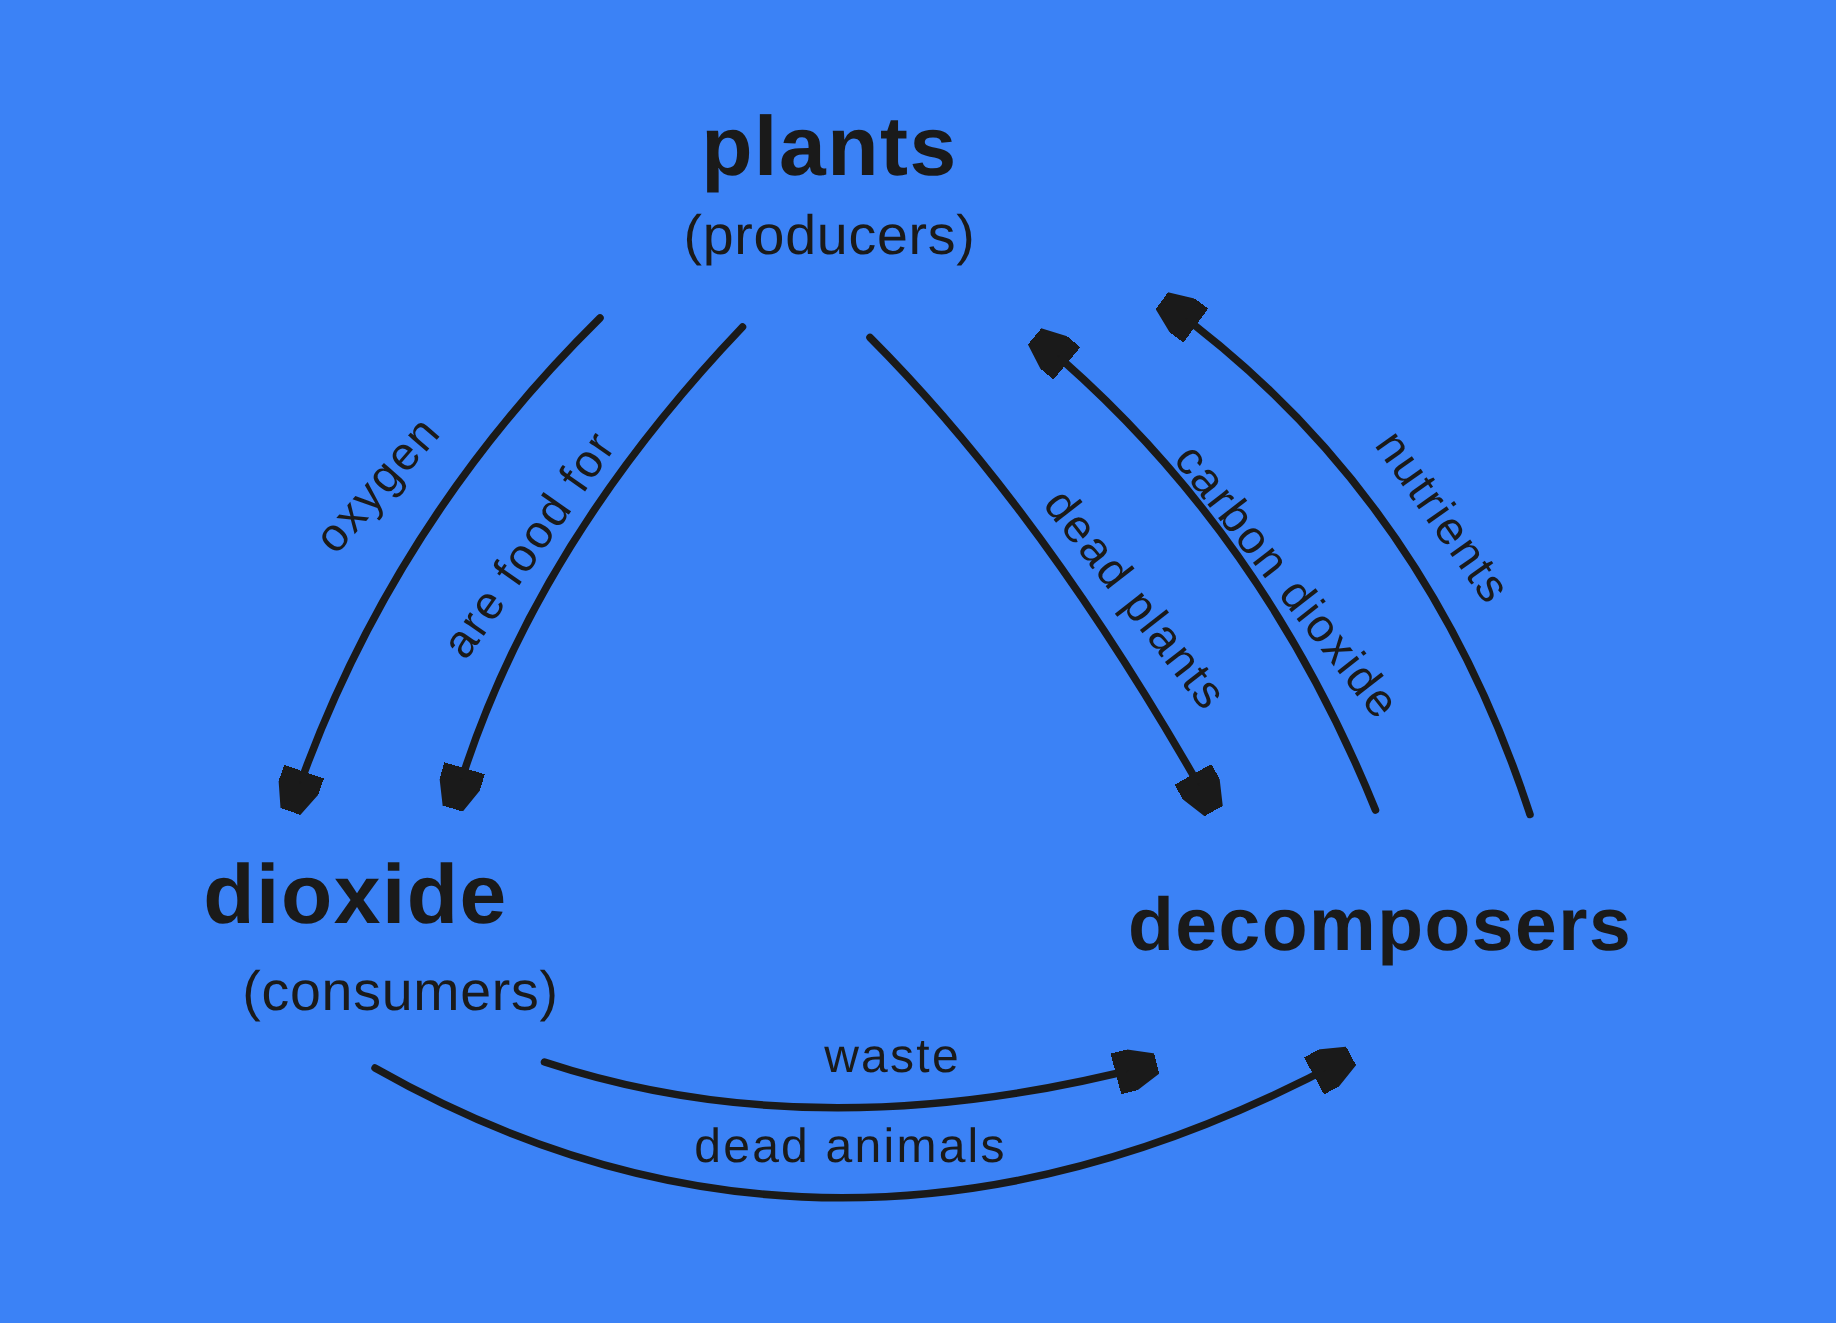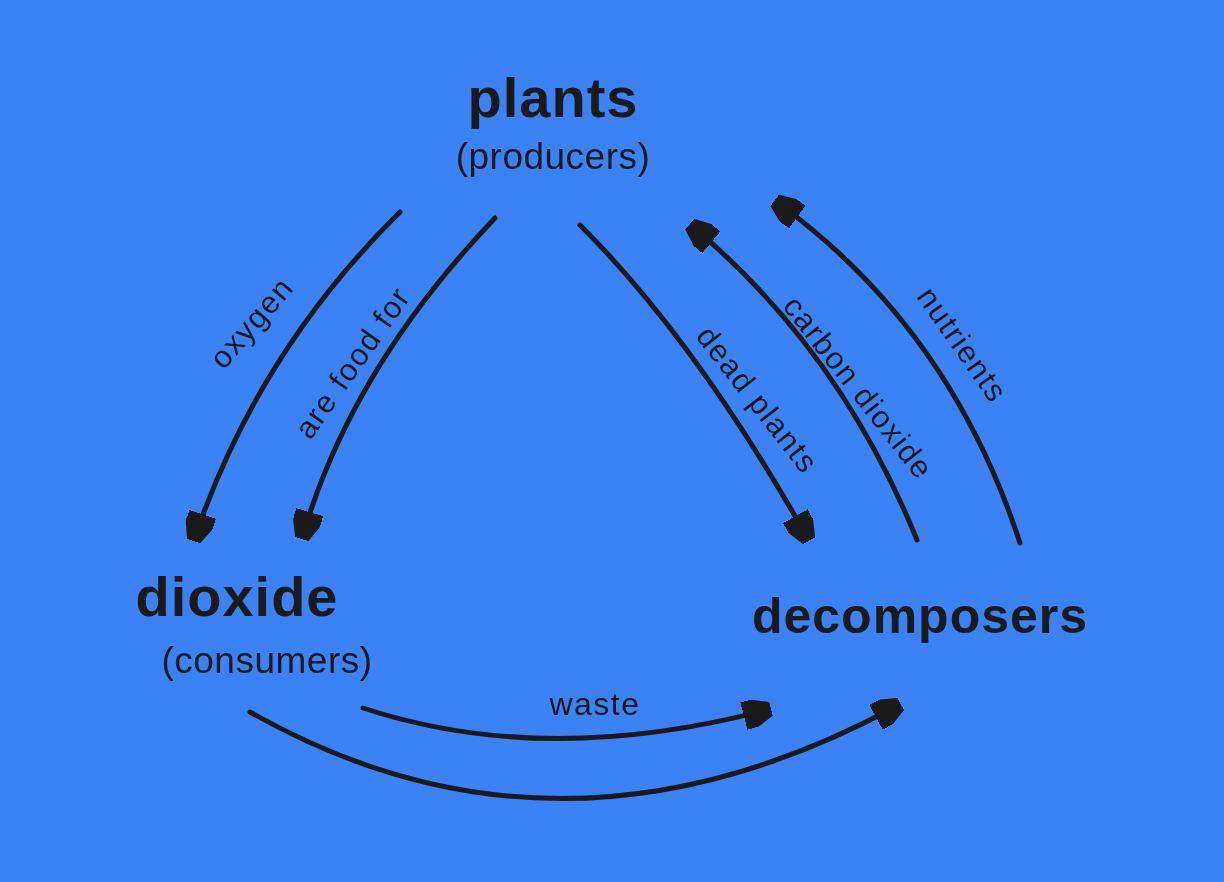--- a/index.html
+++ b/index.html
@@ -68,14 +68,15 @@
   <div class="lbl node-sub animals-sub">(consumers)</div>
 
   <div class="lbl node-main decomposers-label">decomposers</div>
 
   <div class="lbl edge-label oxygen-label">oxygen</div>
   <div class="lbl edge-label are-food-for-label">are food for</div>
   <div class="lbl edge-label dead-plants-label">dead plants</div>
   <div class="lbl edge-label carbon-dioxide-label">carbon dioxide</div>
   <div class="lbl edge-label nutrients-label">nutrients</div>
   <div class="lbl edge-label waste-label">waste</div>
+  <div class="lbl edge-label dead-animals-label">dead animals</div>
 
 </div>
 
 </body></html>

